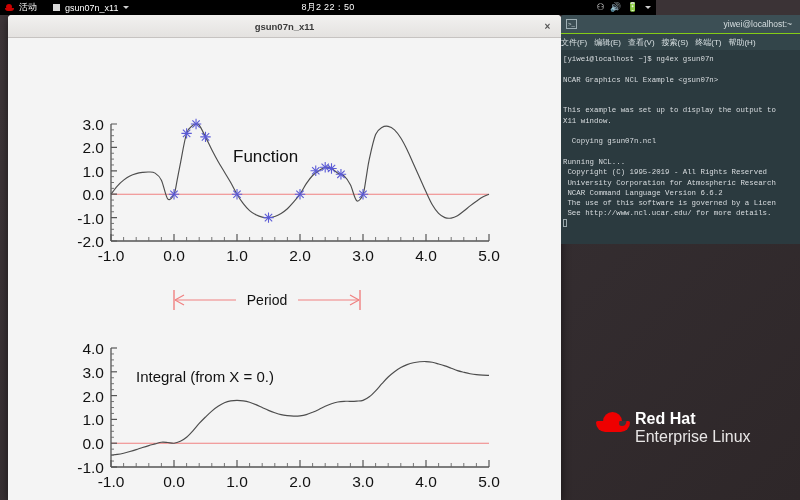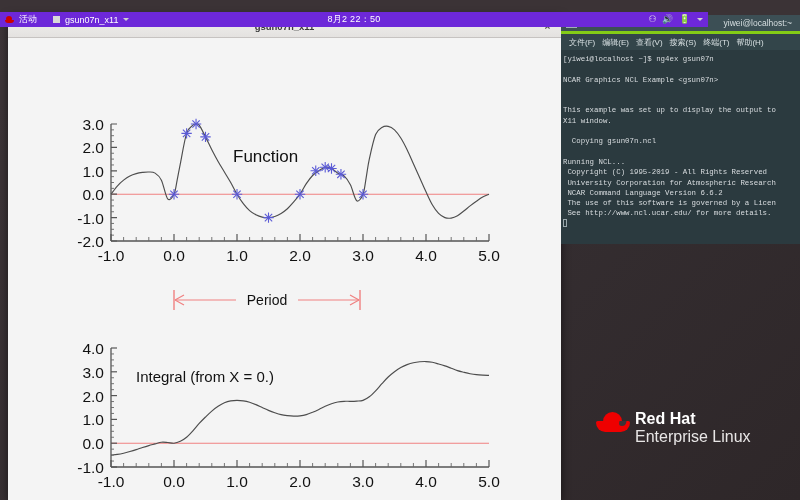--- a/index.html
+++ b/index.html
@@ -6,22 +6,22 @@
   html, body {
     width: 800px; height: 500px;
     overflow: hidden;
     font-family: "Liberation Sans", sans-serif;
     background: #3b3336;
   }
   #screen { position: relative; width: 800px; height: 500px; overflow: hidden; }
 
   
   #topbar {
-    position: absolute; left: 0; top: 12px; width: 708px; height: 15px;
-    background: #6d28d9; color: #ffffff;
+    position: absolute; left: 0; top: 0; width: 656px; height: 15px;
+    background: #000000; color: #ffffff;
     display: flex; align-items: center;
     font-size: 9px;
     z-index: 50;
   }
   #topbar .tb-left { display: flex; align-items: center; gap: 5px; padding-left: 5px; }
   #topbar .tb-center { position: absolute; left: 0; right: 0; text-align: center; font-size: 9px; letter-spacing: .3px; }
   #topbar .tb-right { position: absolute; right: 5px; display: flex; align-items: center; gap: 6px; }
   .activities { font-size: 9px; }
   .hat-mini { width: 9px; height: 7px; position: relative; display:inline-block; }
   .hat-mini:before{content:"";position:absolute;left:1px;top:0;width:6px;height:4px;background:#cc0000;border-radius:4px 4px 1px 1px;}
@@ -63,32 +63,32 @@
   #terminal {
     position: absolute; left: 561px; top: 15px; width: 239px; height: 229px;
     background: #2b3a3f;
     z-index: 30;
     overflow: hidden;
     border-radius: 3px 0 0 0;
   }
   #term-title {
     height: 19px; background: #3c4f55; position: relative;
     display: flex; align-items: center;
-    border-bottom: 3px solid #84cc16;
+    border-bottom: 1px solid #84cc16;
   }
   #term-title .t-icon {
     width: 11px; height: 10px; border: 1px solid #9fb0b5; margin-left: 5px;
     font-size: 6px; color: #cfdadd; display: flex; align-items: center; justify-content: center;
   }
   #term-title .t-label {
     position: absolute; right: 8px; font-size: 8.5px; color: #d6dee0;
   }
   #term-menu {
     height: 17px; background: #33454a; display: flex; align-items: center;
-    gap: 7px; padding-left: 8px; font-size: 8px; color: #d8e0e2;
+    gap: 7px; padding-left: 0; font-size: 8px; color: #d8e0e2;
     border-bottom: 1px solid #2b3a3f;
   }
   #term-menu span { cursor: default; white-space: nowrap; }
   #term-body {
     padding: 3px 2px 0 2px;
     font-family: Liberation Mono, monospace;
     font-size: 7.4px; line-height: 10.3px;
     color: #d9dde0; white-space: pre; overflow: hidden;
   }
   #term-body .blank { height: 10.3px; }

